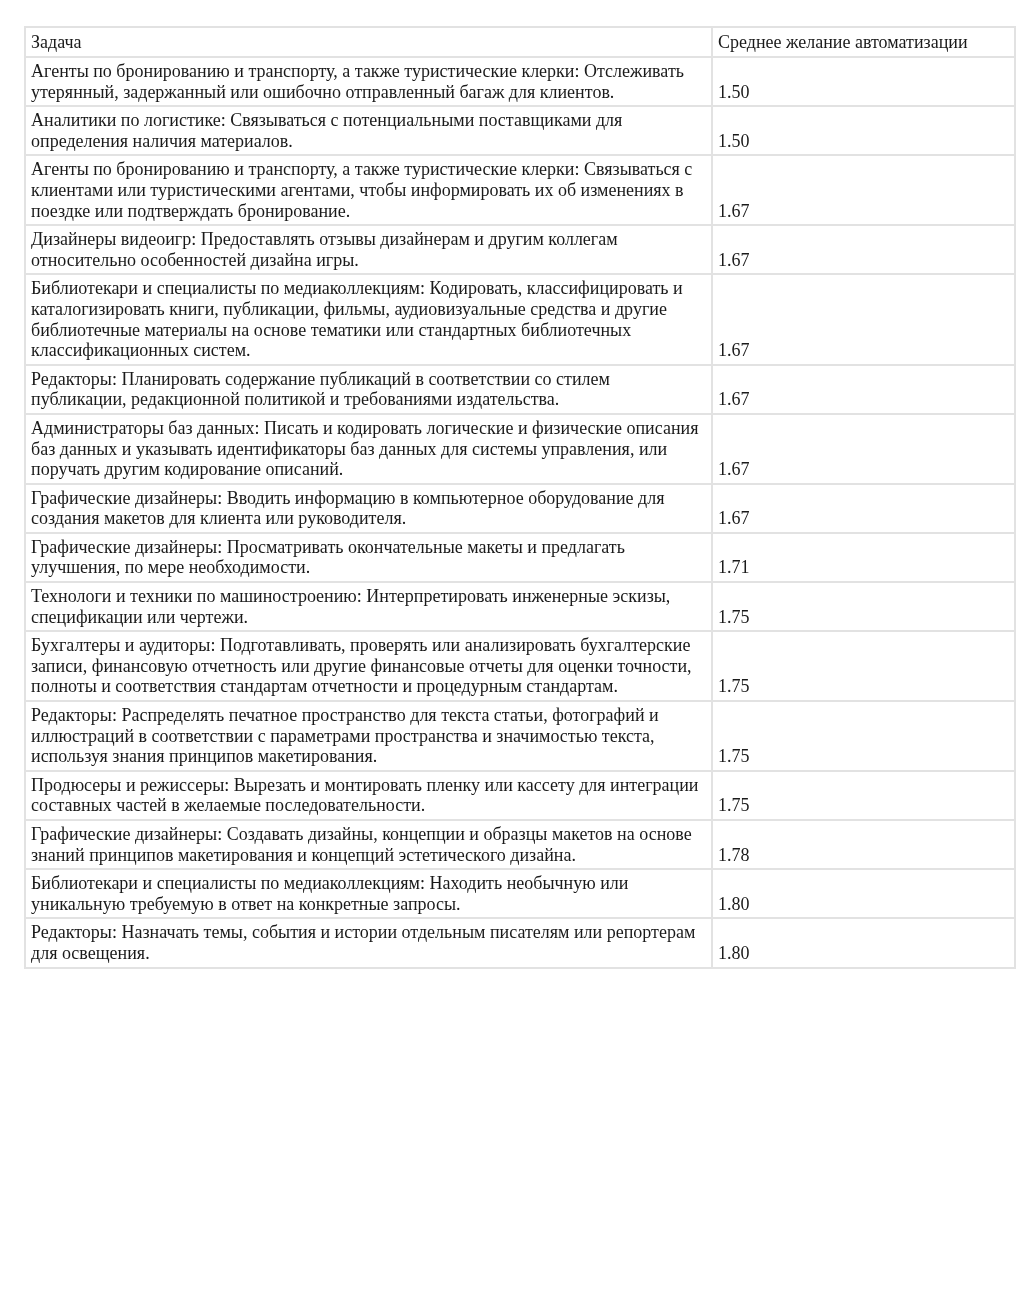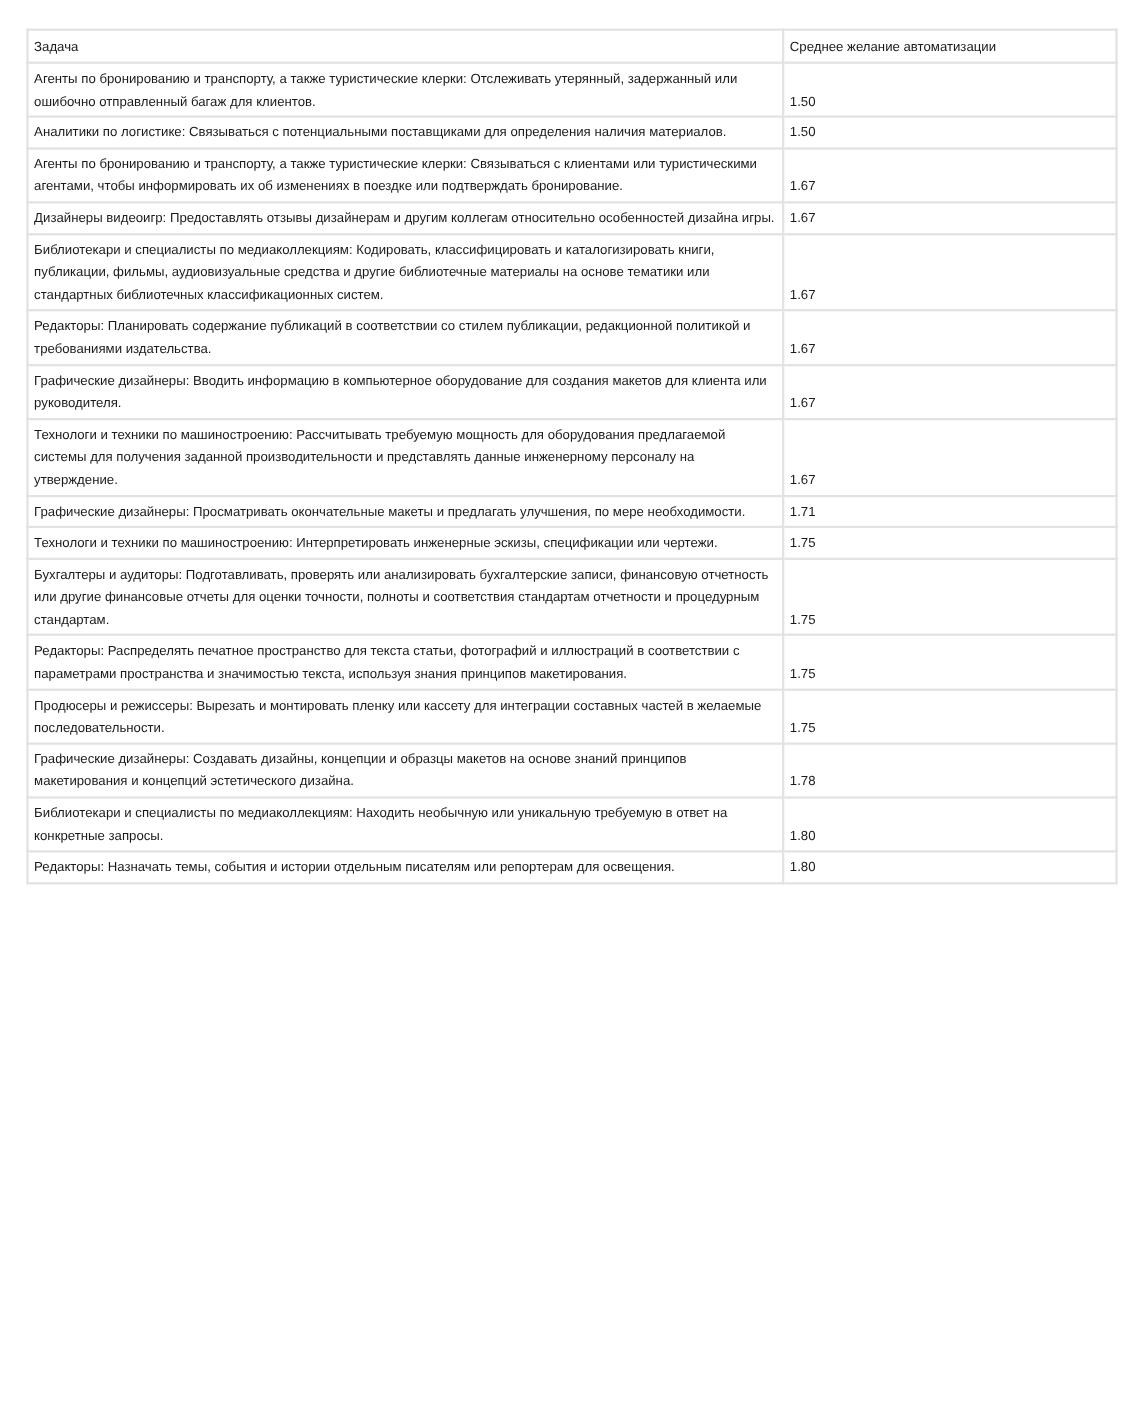--- a/index.html
+++ b/index.html
@@ -14,22 +14,23 @@
       font-family: "Liberation Sans", sans-serif;
       color: #1a1a1a;
     }
     table.data-table {
       position: absolute;
       left: 24px;
       top: 26px;
       width: 990px;
       border-collapse: collapse;
       table-layout: fixed;
-      font-size: 12px;
+      font-size: 18px;
       line-height: 20.6px;
+      font-family: Liberation Serif, serif;
     }
     table.data-table col.c1 { width: 687px; }
     table.data-table col.c2 { width: 303px; }
     table.data-table th,
     table.data-table td {
       border: 2px solid #e2e2e2;
       padding: 3px 4px 3px 5px;
       text-align: left;
       font-weight: normal;
       vertical-align: bottom;
@@ -80,25 +81,25 @@
       </tr>
     <tr>
         <td class="task">Библиотекари и специалисты по медиаколлекциям: Кодировать, классифицировать и каталогизировать книги, публикации, фильмы, аудиовизуальные средства и другие библиотечные материалы на основе тематики или стандартных библиотечных классификационных систем.</td>
         <td class="value">1.67</td>
       </tr>
     <tr>
         <td class="task">Редакторы: Планировать содержание публикаций в соответствии со стилем публикации, редакционной политикой и требованиями издательства.</td>
         <td class="value">1.67</td>
       </tr>
     <tr>
-        <td class="task">Графические дизайнеры: Вводить информацию в компьютерное оборудование для создания макетов для клиента или руководителя.</td>
+        <td class="task">Администраторы баз данных: Писать и кодировать логические и физические описания баз данных и указывать идентификаторы баз данных для системы управления, или поручать другим кодирование описаний.</td>
         <td class="value">1.67</td>
       </tr>
     <tr>
-        <td class="task">Технологи и техники по машиностроению: Рассчитывать требуемую мощность для оборудования предлагаемой системы для получения заданной производительности и представлять данные инженерному персоналу на утверждение.</td>
+        <td class="task">Графические дизайнеры: Вводить информацию в компьютерное оборудование для создания макетов для клиента или руководителя.</td>
         <td class="value">1.67</td>
       </tr>
     <tr>
         <td class="task">Графические дизайнеры: Просматривать окончательные макеты и предлагать улучшения, по мере необходимости.</td>
         <td class="value">1.71</td>
       </tr>
     <tr>
         <td class="task">Технологи и техники по машиностроению: Интерпретировать инженерные эскизы, спецификации или чертежи.</td>
         <td class="value">1.75</td>
       </tr>

